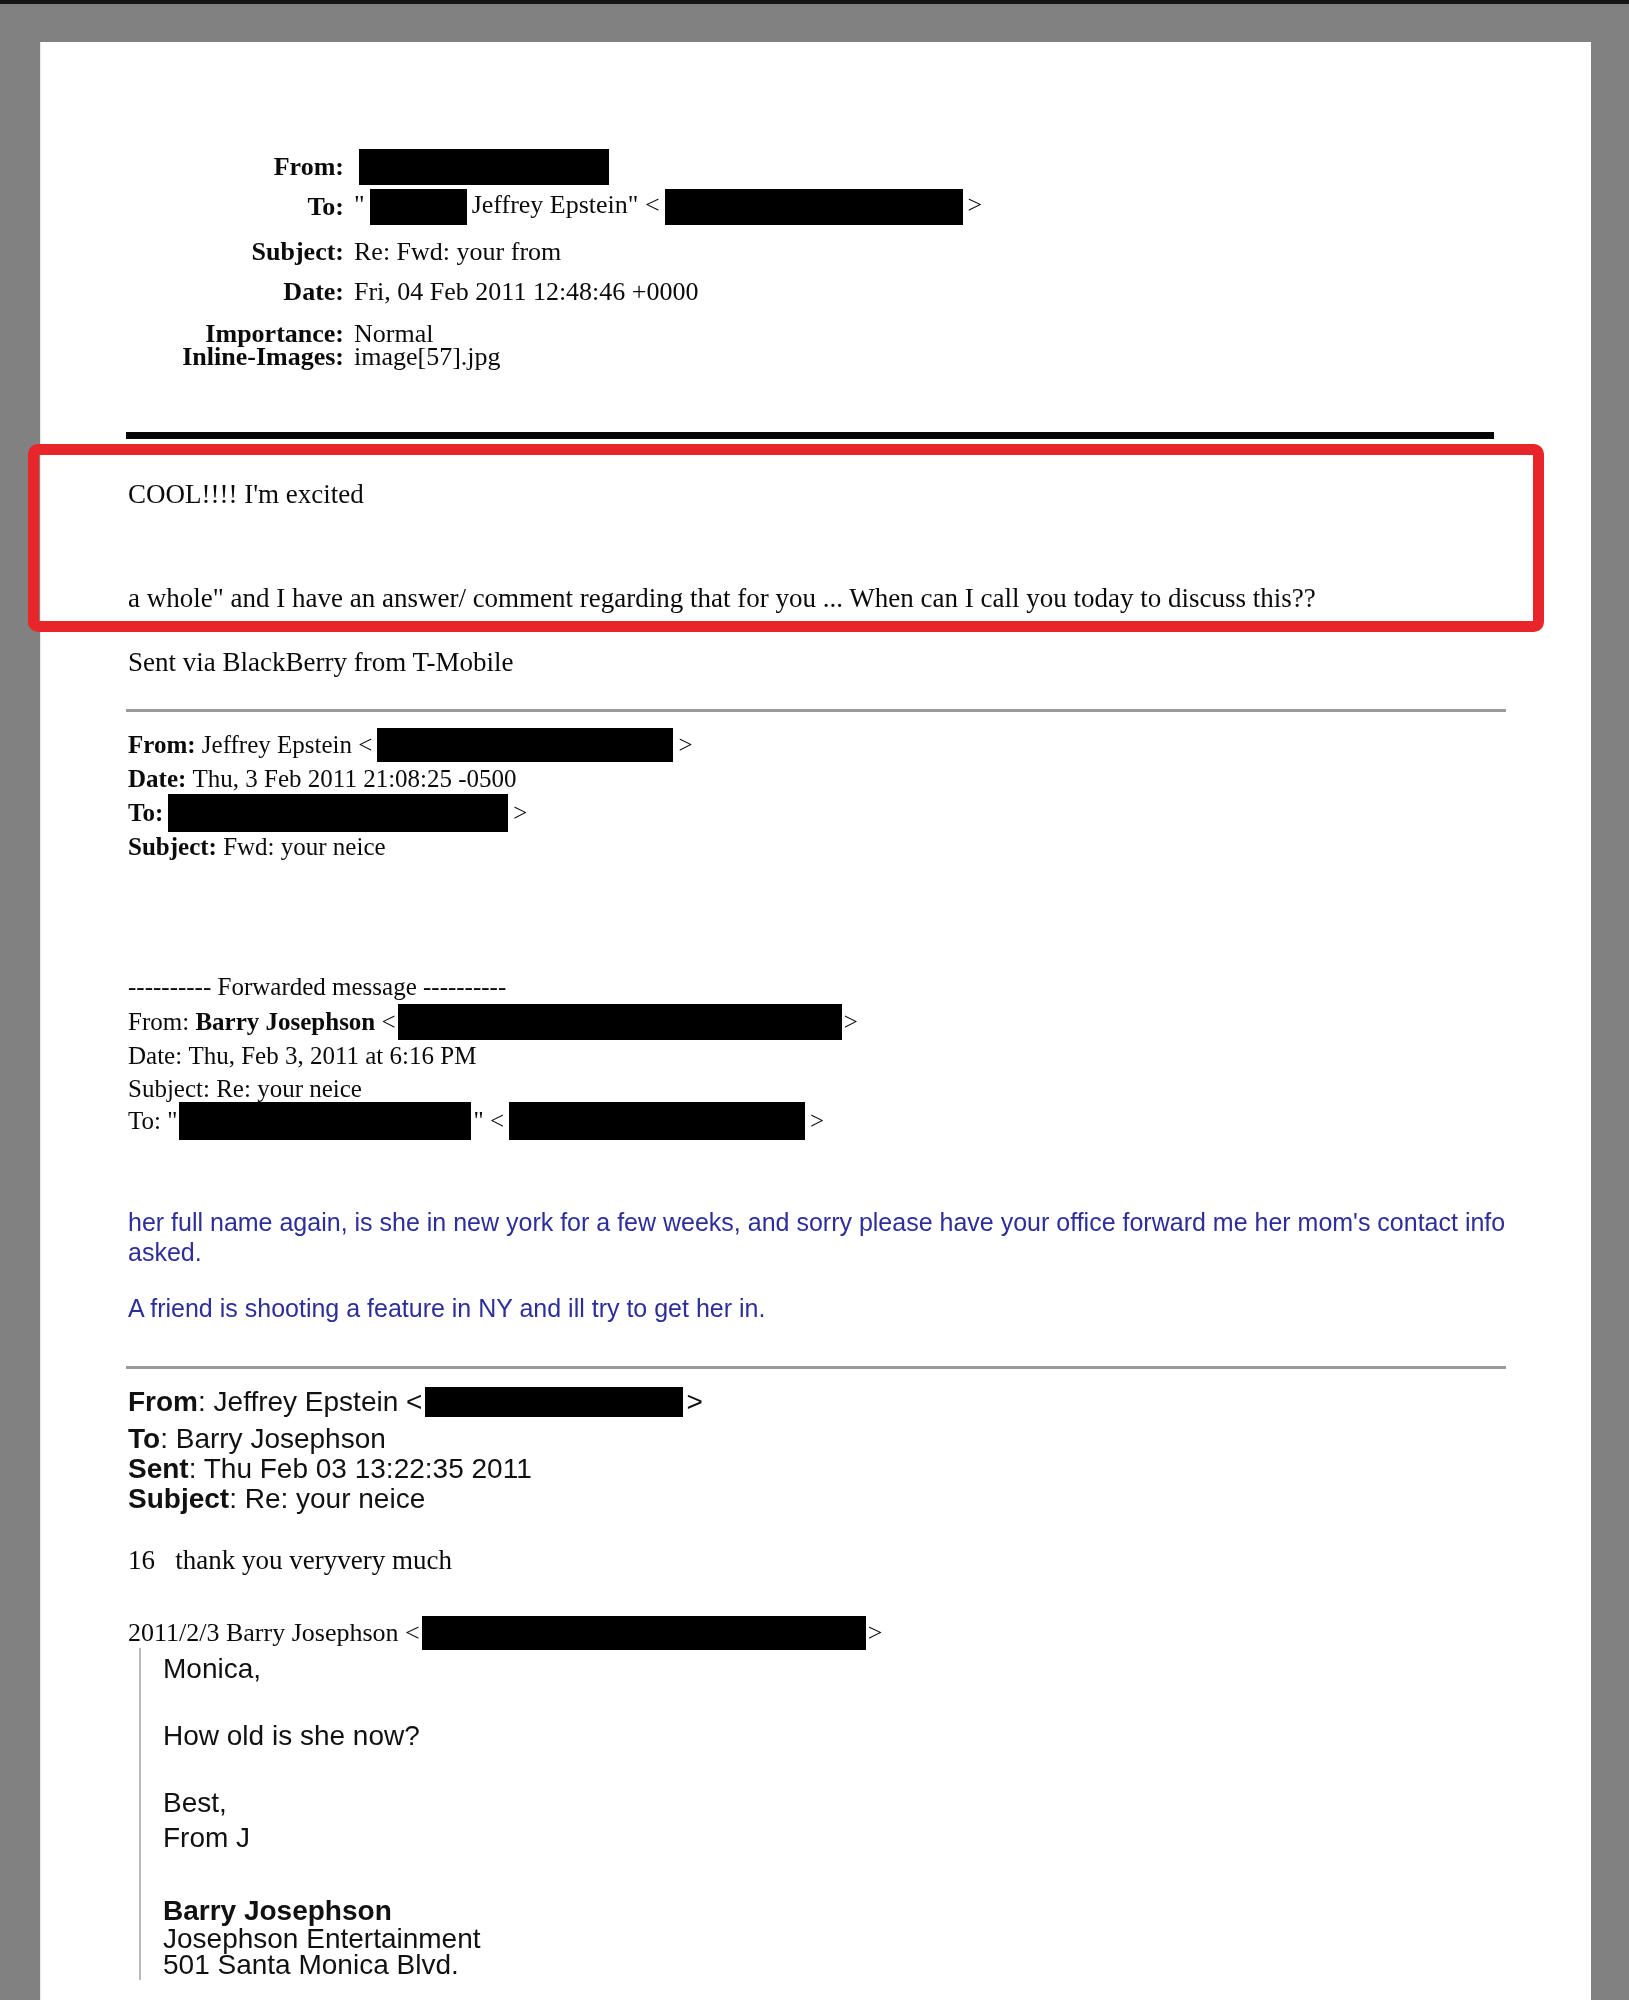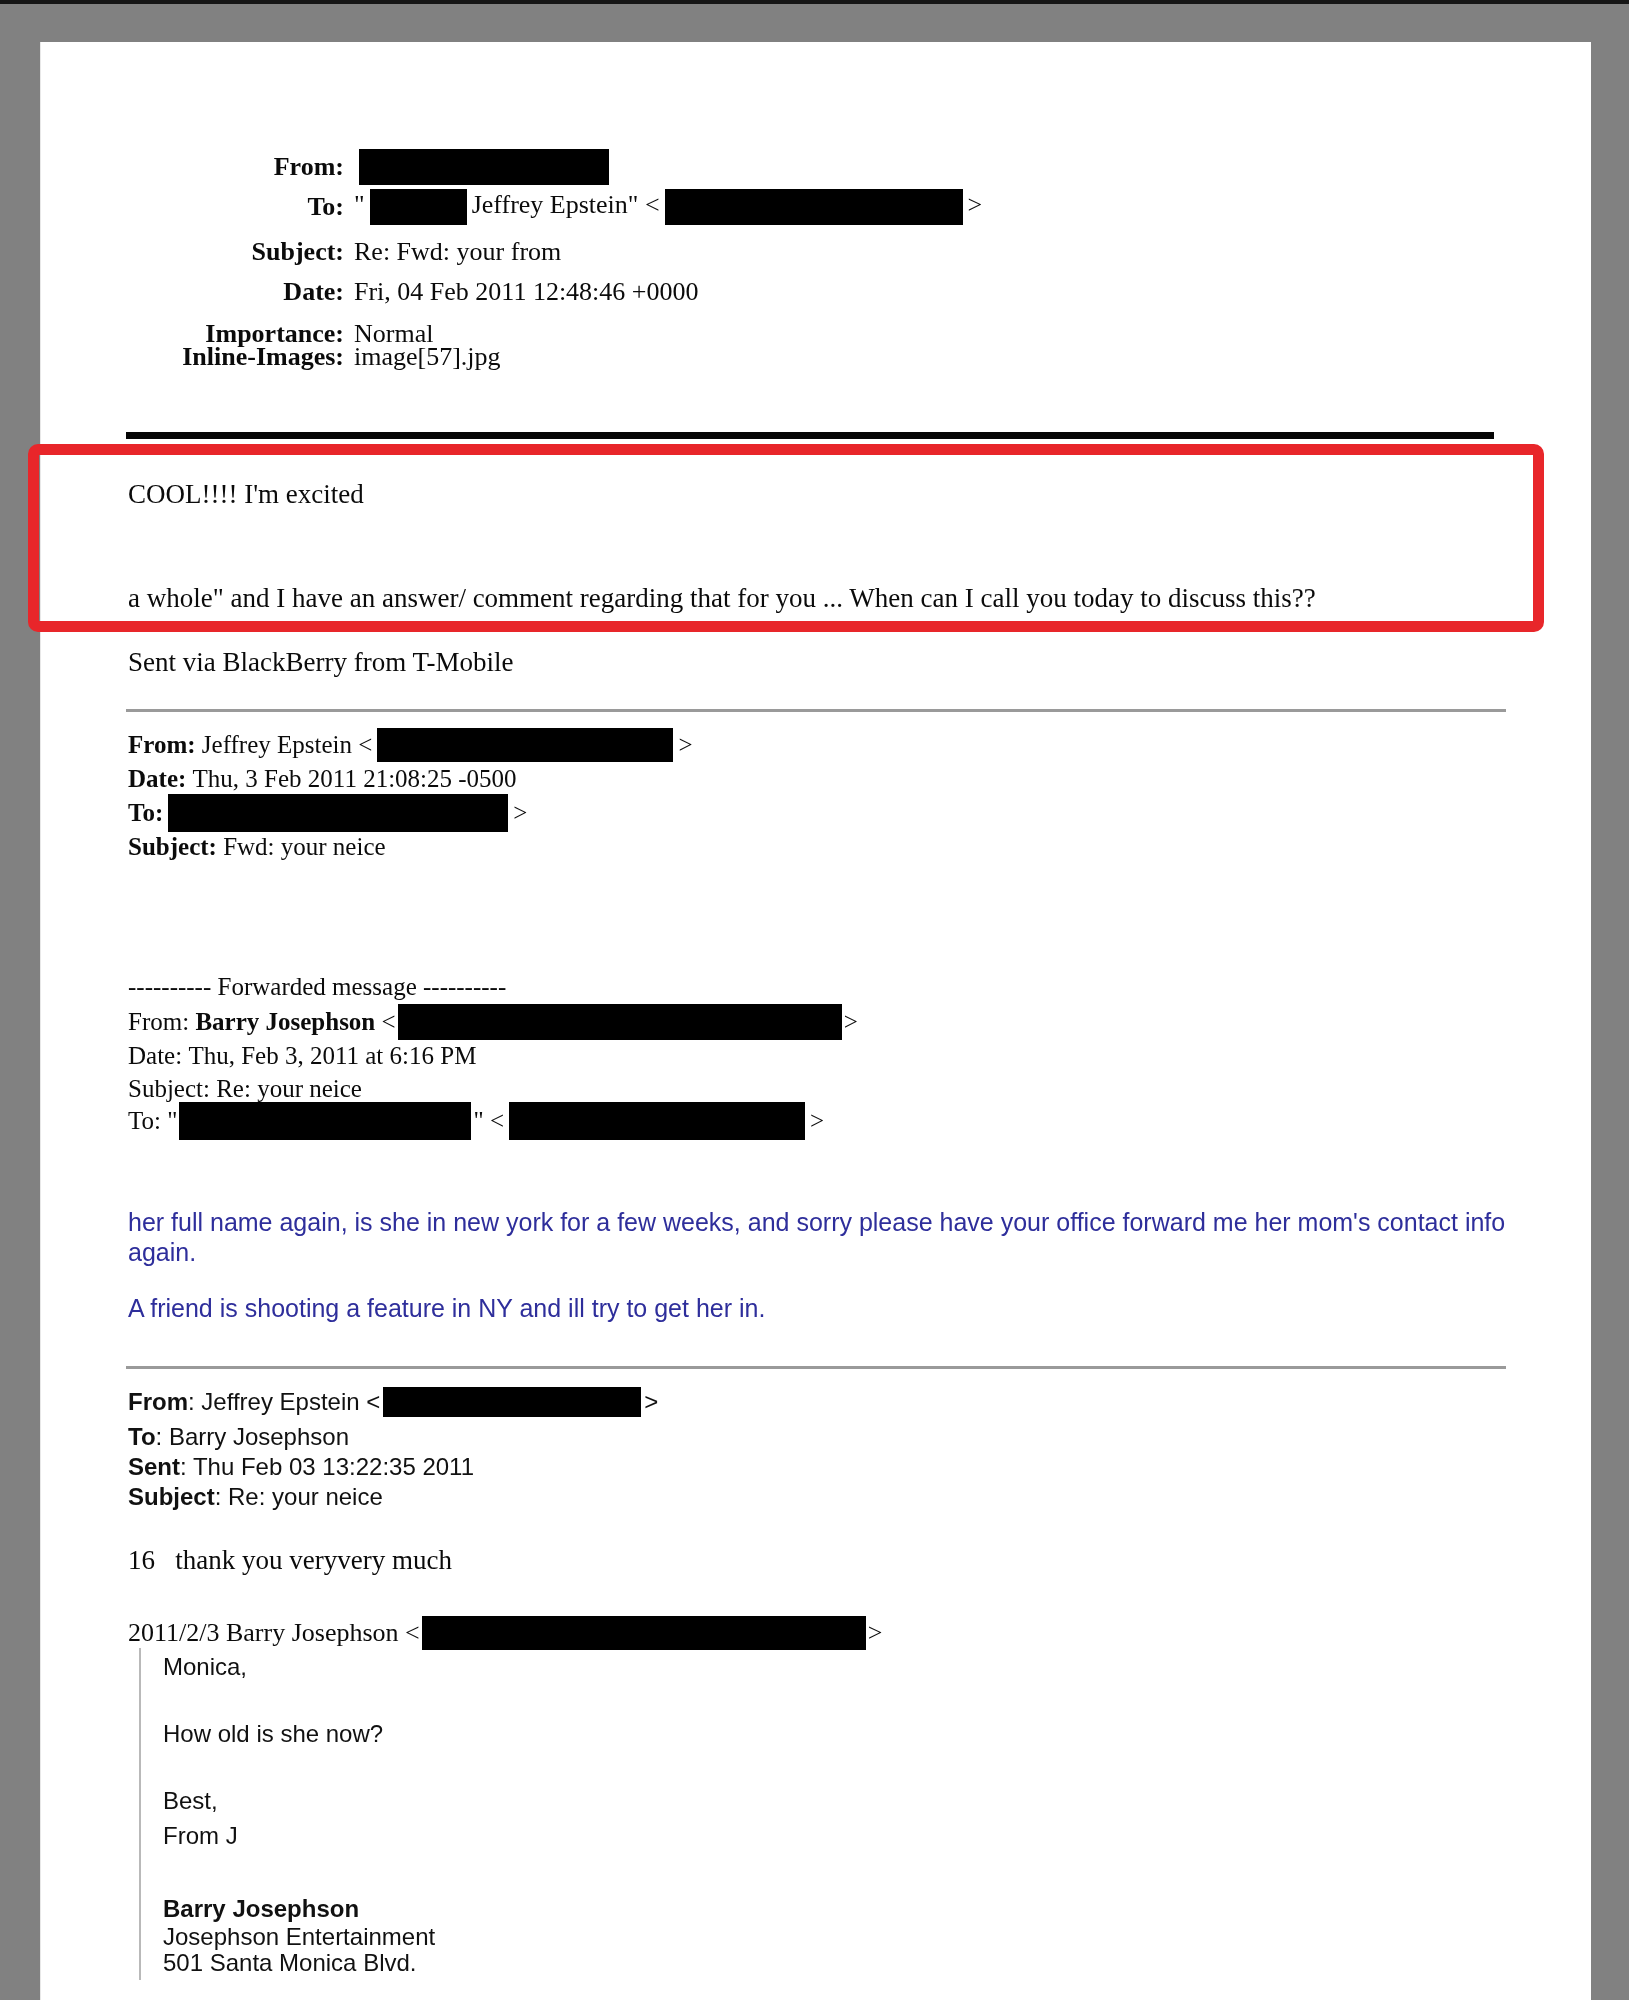--- a/index.html
+++ b/index.html
@@ -27,21 +27,21 @@
   .rule-black{position:absolute;left:85px;width:1368px;height:7px;background:#050505;}
   .rule-gray{position:absolute;left:85px;width:1380px;height:3px;background:#9a9a9a;}
   .redbox{
     position:absolute;left:-13px;top:402px;width:1494px;height:166px;
     border:11px solid #e8262a;border-radius:10px;background:transparent;
   }
   .line{position:absolute;left:87px;white-space:nowrap;}
   .fs27{font-size:27px;text-align:center;}
   .fs26{font-size:26px;}
   .fs25{font-size:25px;}
-  .fs24{font-size:24px;}
+  .fs24{font-size:28px;}
   .blue{color:#2e2e9b;}
   .pre{white-space:pre;}
   .rowline{position:absolute;left:87px;display:flex;align-items:center;height:42px;white-space:nowrap;}
   .quoteblock{
     position:absolute;left:98px;top:1606px;width:1300px;height:332px;
     border-left:2px solid #b9b9b9;
   }
   .qline{position:absolute;left:22px;white-space:nowrap;}
 </style>
 </head>
@@ -109,21 +109,21 @@
     <span>Date:</span>&nbsp;<span>Thu, Feb 3, 2011 at 6:16 PM</span>
   </div>
   <div class="line serif fs25" style="top:1033px">
     <span>Subject:</span>&nbsp;<span>Re: your neice</span>
   </div>
   <div class="rowline serif fs25" style="top:1058px">
     <span>To:</span>&nbsp;<span>"</span><span class="bar" style="width:292px;height:38px;margin:0 2px"></span><span>" &lt;</span><span class="bar" style="width:296px;height:38px"></span><span>&gt;</span>
   </div>
 
   <div class="line sans fs25 blue" style="top:1166px">her full name again, is she in new york for a few weeks, and sorry please have your office forward me her mom's contact info</div>
-  <div class="line sans fs25 blue" style="top:1196px">again.</div>
+  <div class="line sans fs25 blue" style="top:1196px">asked.</div>
   <div class="line sans fs25 blue" style="top:1252px">A friend is shooting a feature in NY and ill try to get her in.</div>
 
   <div class="rule-gray abs" style="top:1324px"></div>
 
   <div class="rowline sans fs24" style="top:1342px;height:36px">
     <span class="b">From</span>
       <span>: Jeffrey Epstein &lt;</span>
       <span class="bar" style="width:258px;height:30px;margin:0 3px"></span>
       <span>&gt;</span>
   </div>

